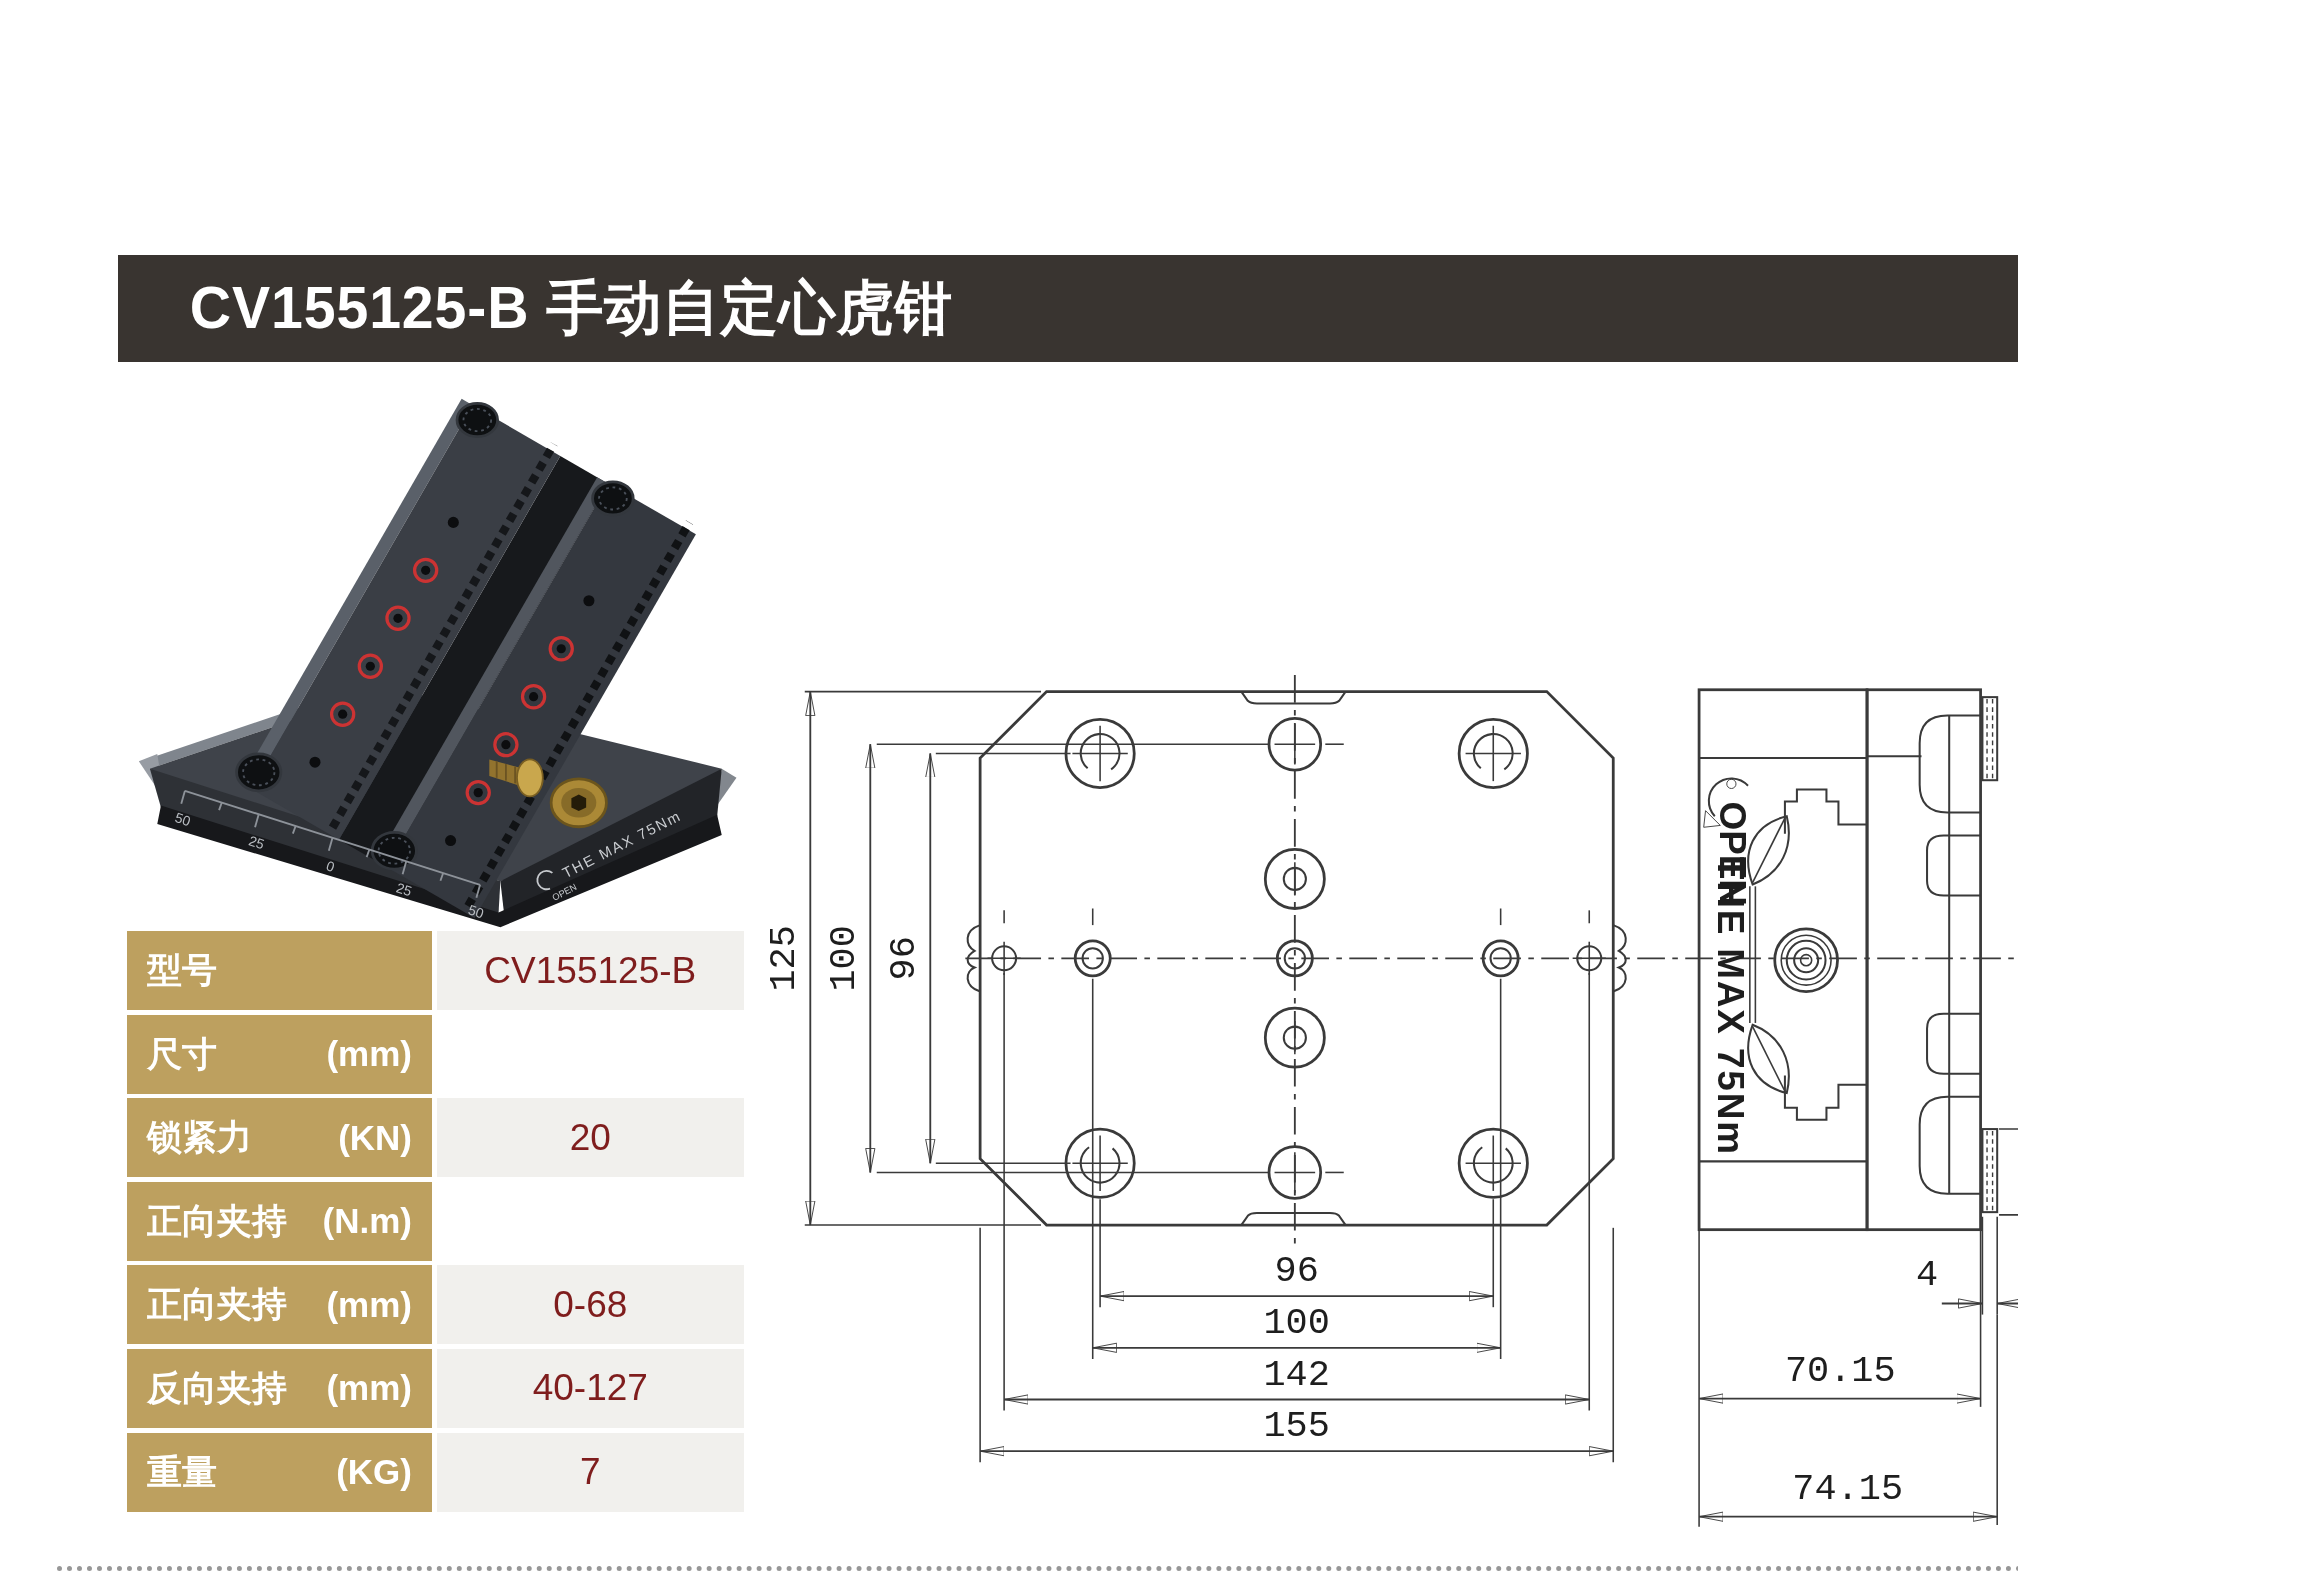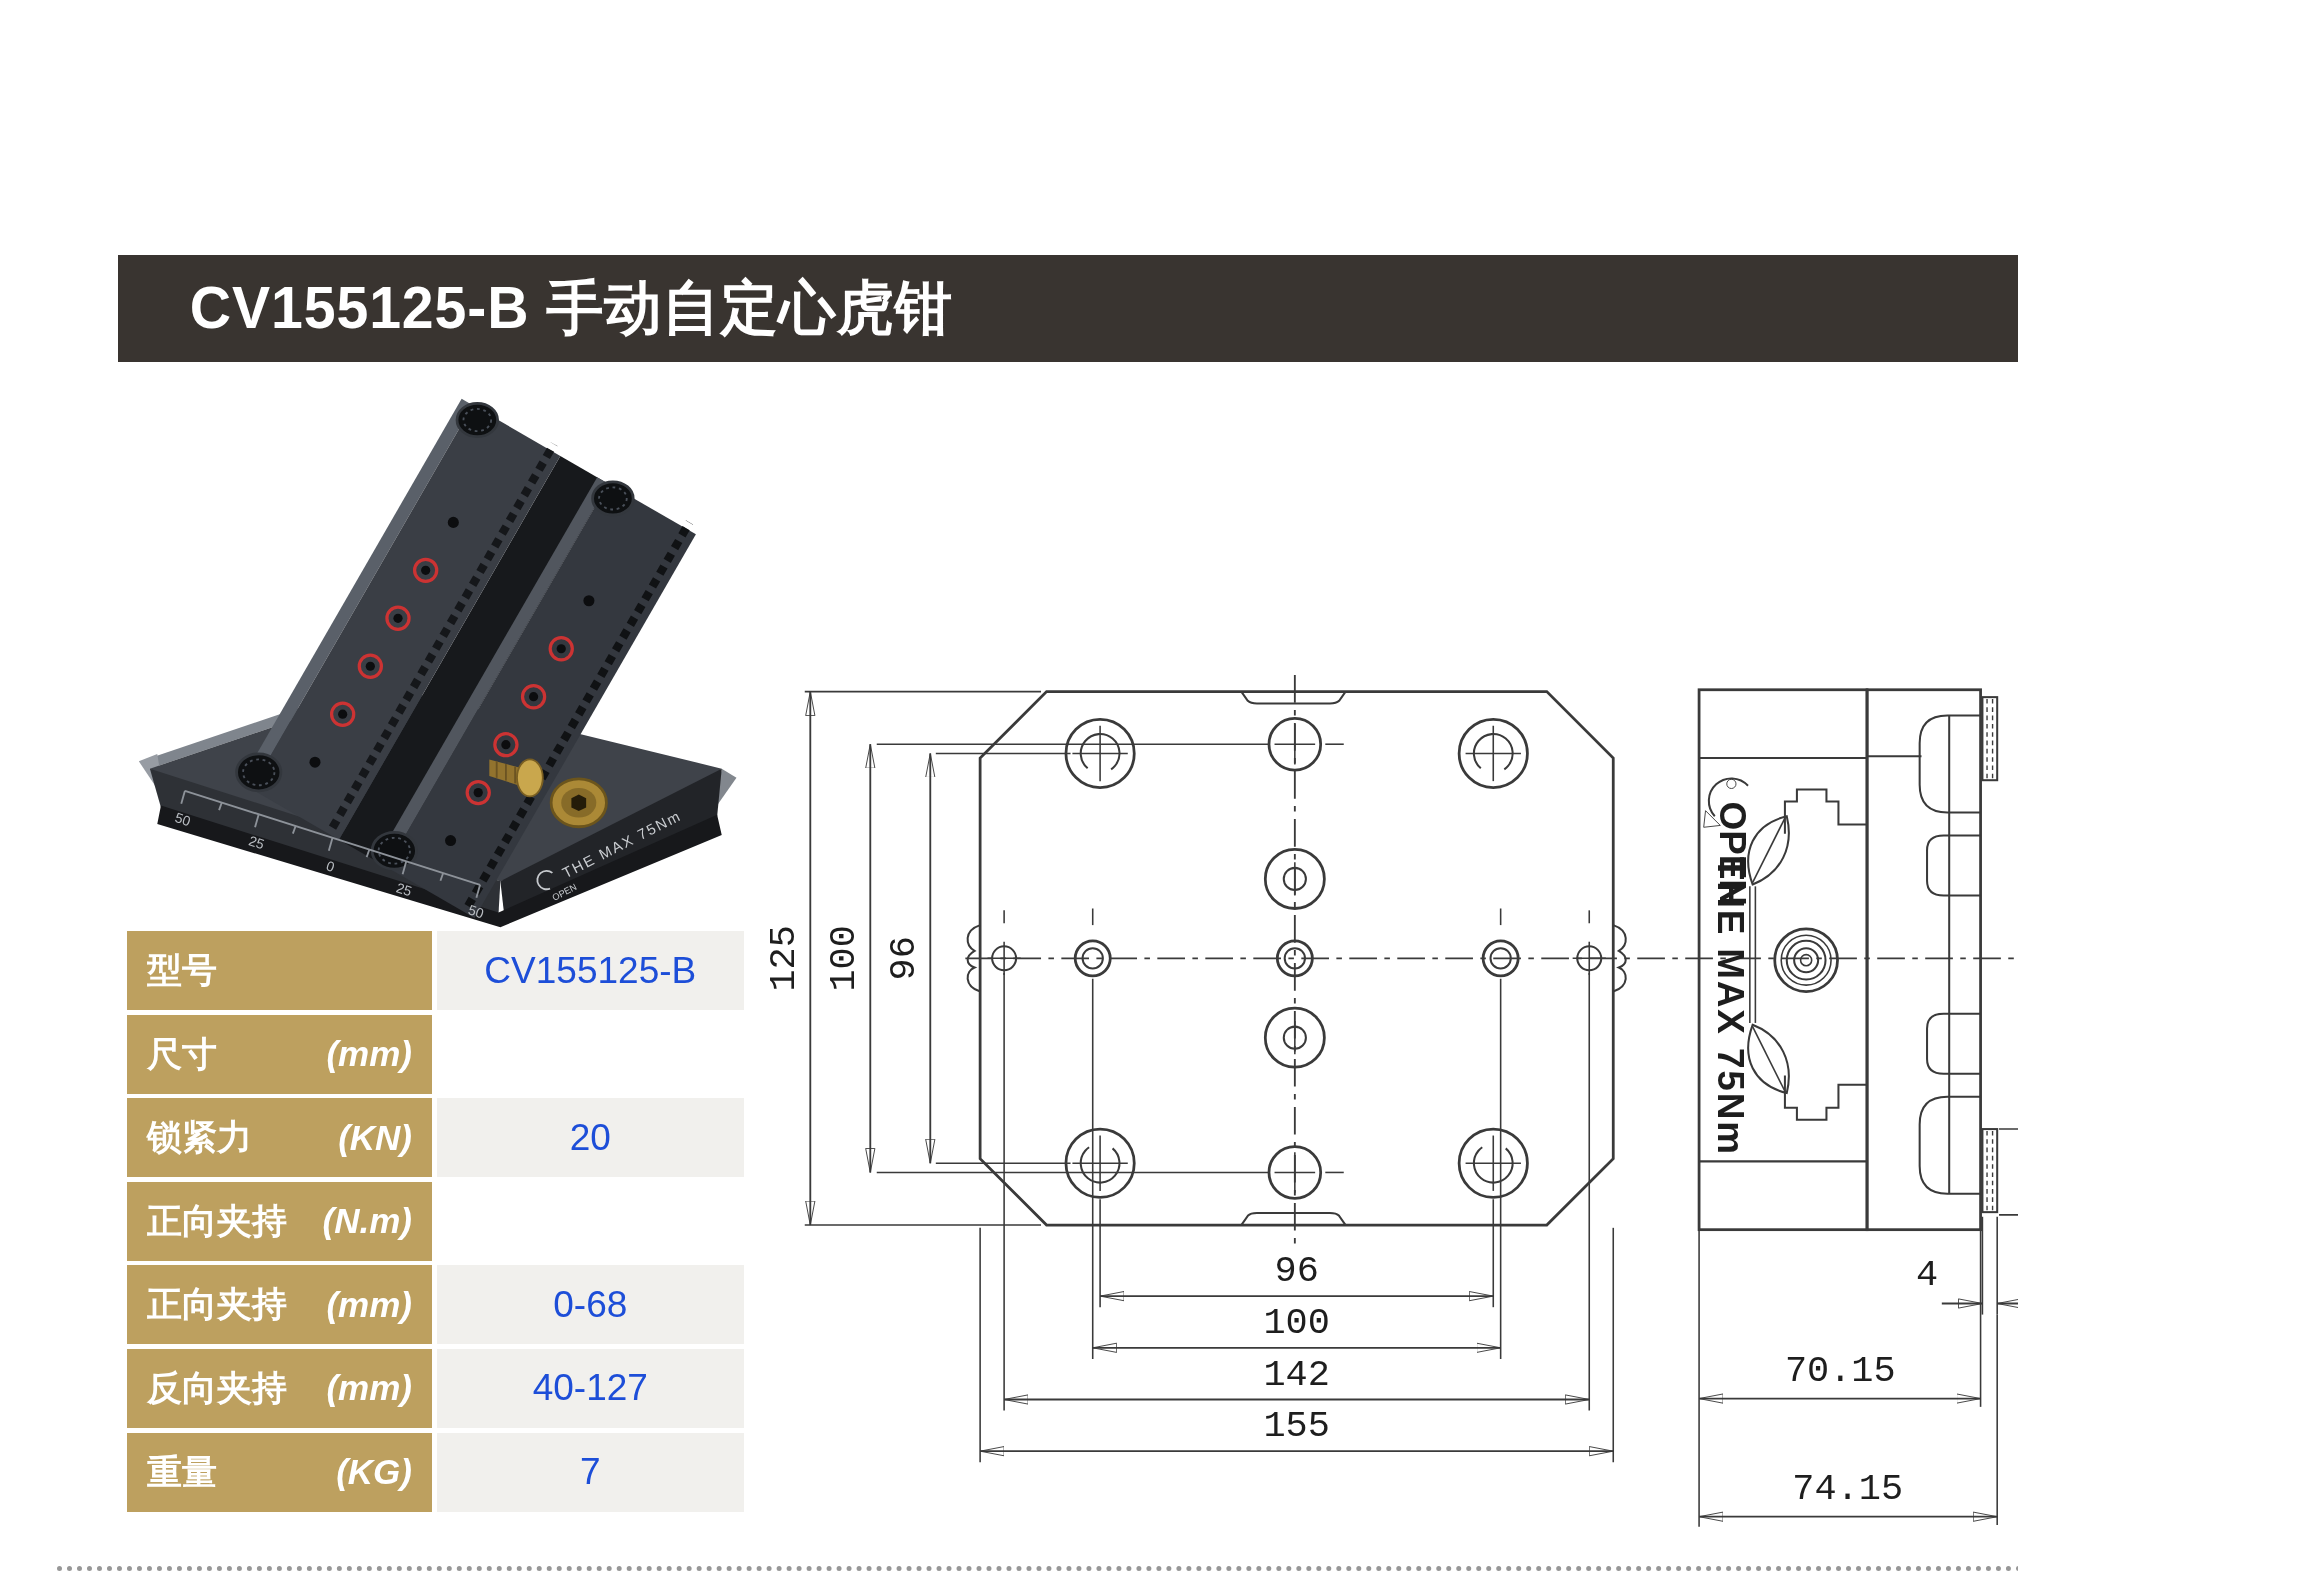--- a/index.html
+++ b/index.html
@@ -9,22 +9,22 @@
   .titlebar{position:absolute;left:118px;top:255px;width:2015px;height:107px;background:#393430;}
   .titlebar .t{color:#fff;font-size:59px;font-weight:bold;line-height:107px;padding-left:74px;
                letter-spacing:0.9px;white-space:nowrap;transform:scaleX(.97);transform-origin:left center;}
   
   .photo{position:absolute;left:113px;top:383px;width:653px;height:549px;}
   
   .spec{position:absolute;left:127px;top:931px;width:617px;display:flex;flex-direction:column;gap:4.6px;}
   .row{display:flex;gap:4.6px;height:79px;}
   .lab{width:305px;background:#bda05f;color:#fff;display:flex;align-items:center;
        font-size:35px;font-weight:bold;padding:0 20px;box-sizing:border-box;}
-  .lab .u{margin-left:auto;font-style:italic;}
-  .val{flex:1;background:#f1f0ed;color:#1d4ed8;display:flex;align-items:center;justify-content:center;
+  .lab .u{margin-left:auto;}
+  .val{flex:1;background:#f1f0ed;color:#7f1d1d;display:flex;align-items:center;justify-content:center;
        font-size:37px;}
   
   .draw{position:absolute;left:766px;top:637px;width:1449px;height:914px;}
   .draw line,.draw path,.draw circle,.draw rect,.draw ellipse{stroke:#3a3a3a;fill:none;}
   .tw3{stroke-width:3px;} .tw2{stroke-width:2.2px;} .tw15{stroke-width:1.7px;}
   .dim{stroke-width:2px;}
   .cl{stroke-width:2px;stroke-dasharray:30 8 6 8;stroke:#555;}
   .hatch{stroke-width:1.5px;stroke-dasharray:5 4;}
   .draw text{fill:#1e1e1e;stroke:none;font-family:"Liberation Mono","DejaVu Sans Mono",monospace;
              font-size:40px;text-anchor:middle;}

